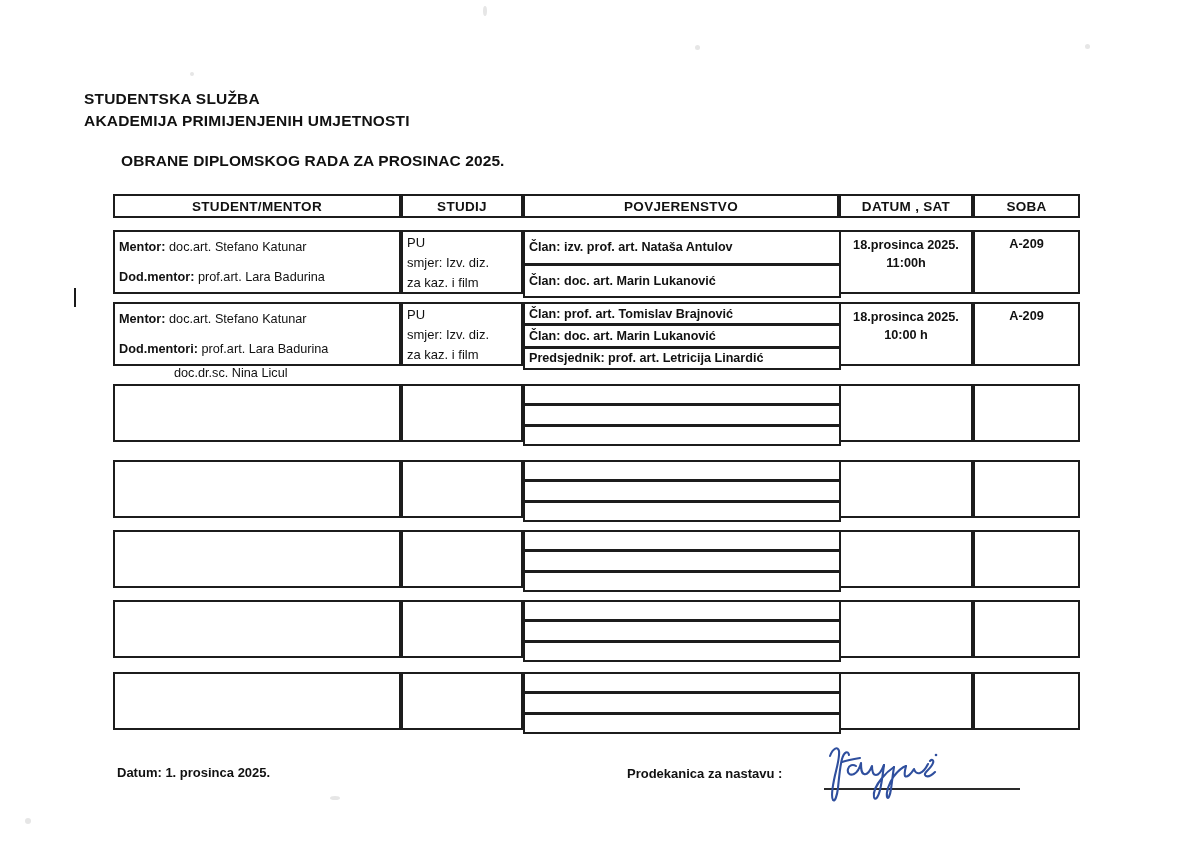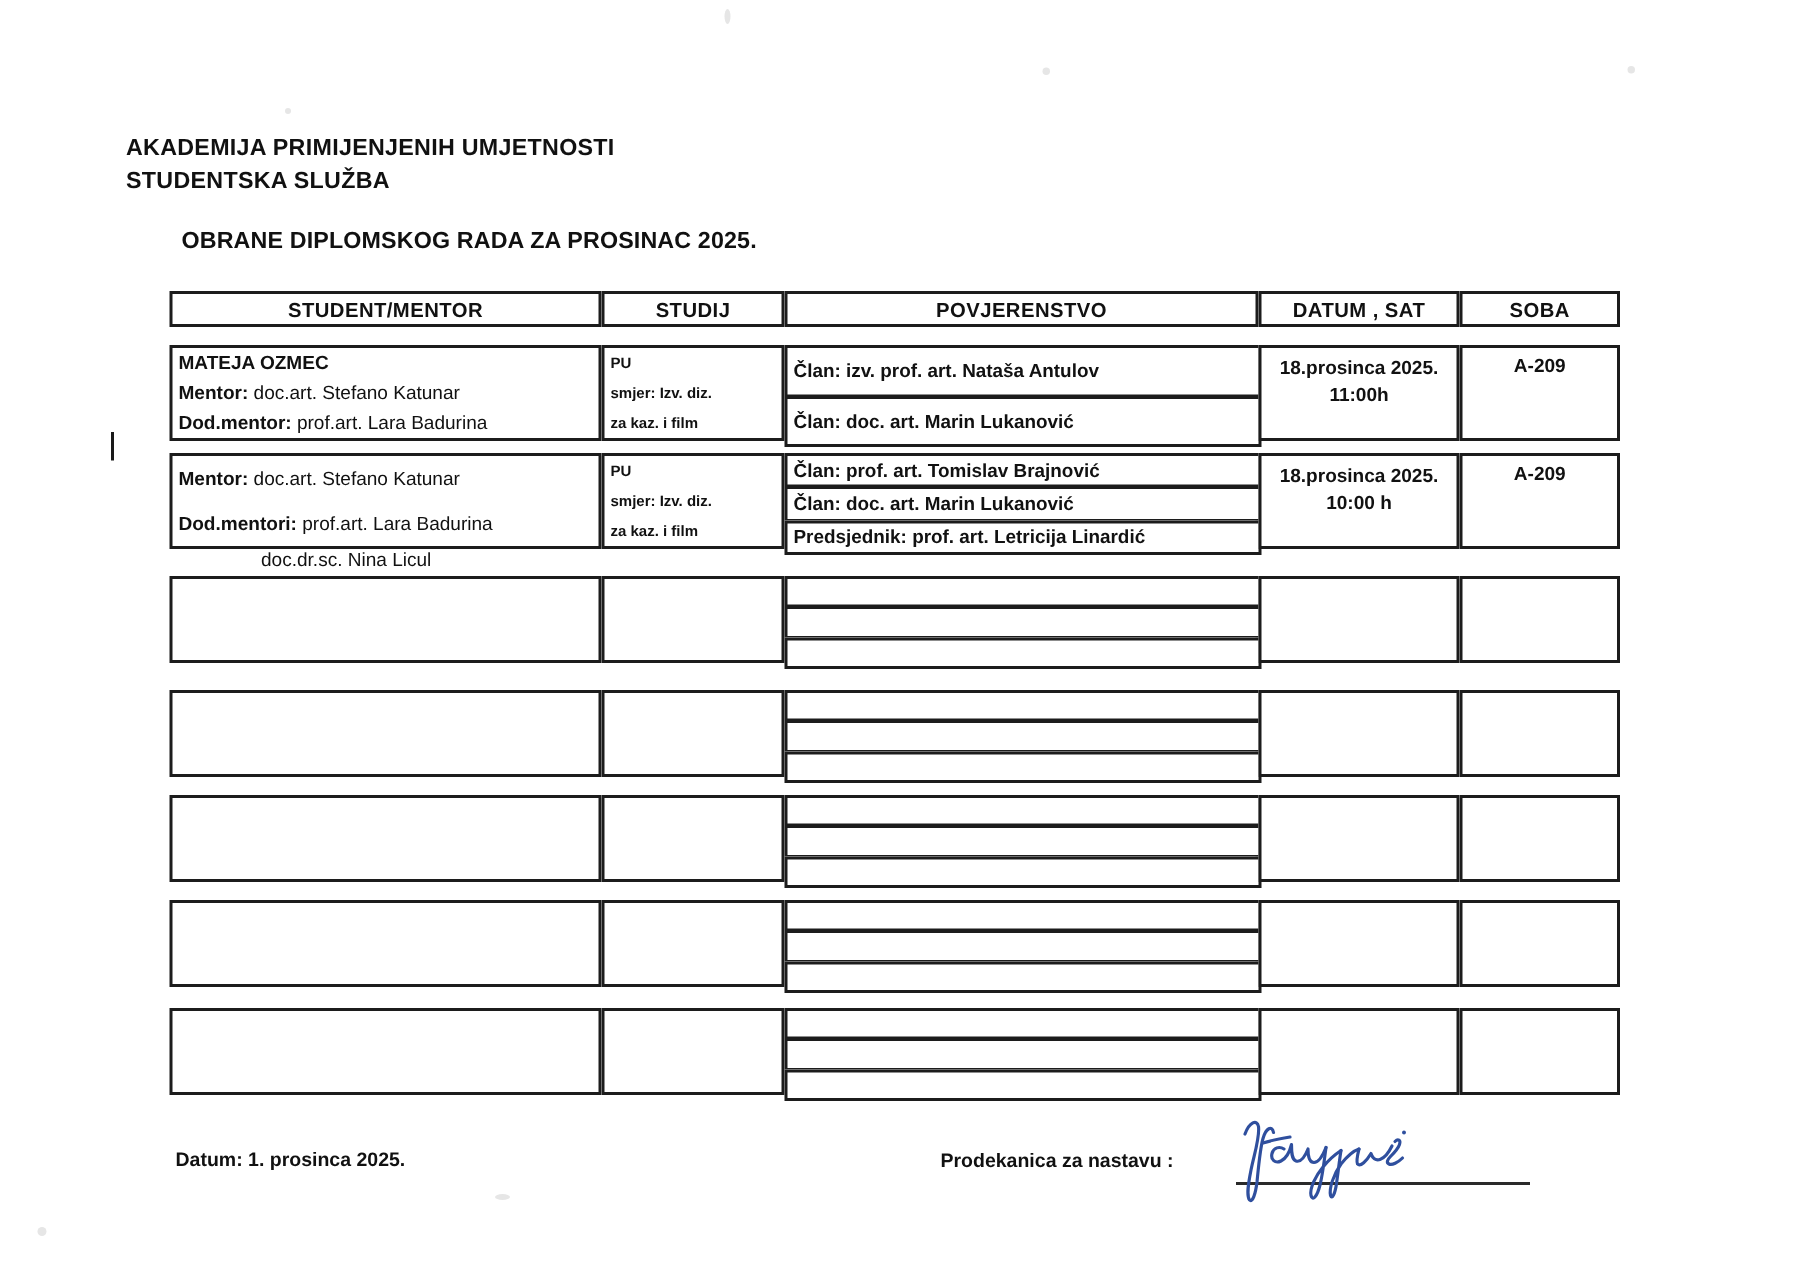--- a/index.html
+++ b/index.html
@@ -113,21 +113,21 @@
     flex: 1 1 0;
     display: flex;
     align-items: center;
     font-size: 12.6px;
     padding-left: 4px;
     white-space: nowrap;
     overflow: visible;
   }
 
   .c-student .stack .line { font-size: 12.7px; }
-  .c-studij  .stack .line { font-weight: bold; font-size: 10px; }
+  .c-studij  .stack .line { font-weight: normal; font-size: 13px; }
 
   .b { font-weight: bold; }
 
   
   .povj-inner {
     position: absolute;
     left: -2px;
     top: -2px;
     width: 318px;
     height: 68px;
@@ -243,42 +243,41 @@
 <div class="page">
 
   <div class="speck" style="left:483px;top:6px;width:4px;height:10px;"></div>
   <div class="speck" style="left:695px;top:45px;width:5px;height:5px;"></div>
   <div class="speck" style="left:190px;top:72px;width:4px;height:4px;"></div>
   <div class="speck" style="left:1085px;top:44px;width:5px;height:5px;"></div>
   <div class="speck" style="left:25px;top:818px;width:6px;height:6px;"></div>
   <div class="speck" style="left:330px;top:796px;width:10px;height:4px;"></div>
 
   <div class="letterhead">
+    <div>STUDENTSKA SLUŽBA</div>
     <div>AKADEMIJA PRIMIJENJENIH UMJETNOSTI</div>
-    <div>STUDENTSKA SLUŽBA</div>
   </div>
 
   <div class="doc-title">OBRANE DIPLOMSKOG RADA ZA PROSINAC 2025.</div>
 
   <div class="margin-tick"></div>
 
   <div class="tbl">
 
     <div class="trow hdr-row">
       <div class="cell c-student">STUDENT/MENTOR</div>
       <div class="cell c-studij">STUDIJ</div>
       <div class="cell c-povj">POVJERENSTVO</div>
       <div class="cell c-datum">DATUM , SAT</div>
       <div class="cell c-soba">SOBA</div>
     </div>
 
     <div class="trow data-row data-row-1">
       <div class="cell c-student">
         <div class="stack">
-          <div class="line b">MATEJA OZMEC</div>
           <div class="line"><span class="b">Mentor:</span>&nbsp;doc.art. Stefano Katunar</div>
           <div class="line"><span class="b">Dod.mentor:</span>&nbsp;prof.art. Lara Badurina</div>
         </div>
       </div>
       <div class="cell c-studij">
         <div class="stack">
           <div class="line">PU</div>
           <div class="line">smjer: Izv. diz.</div>
           <div class="line">za kaz. i film</div>
         </div>

